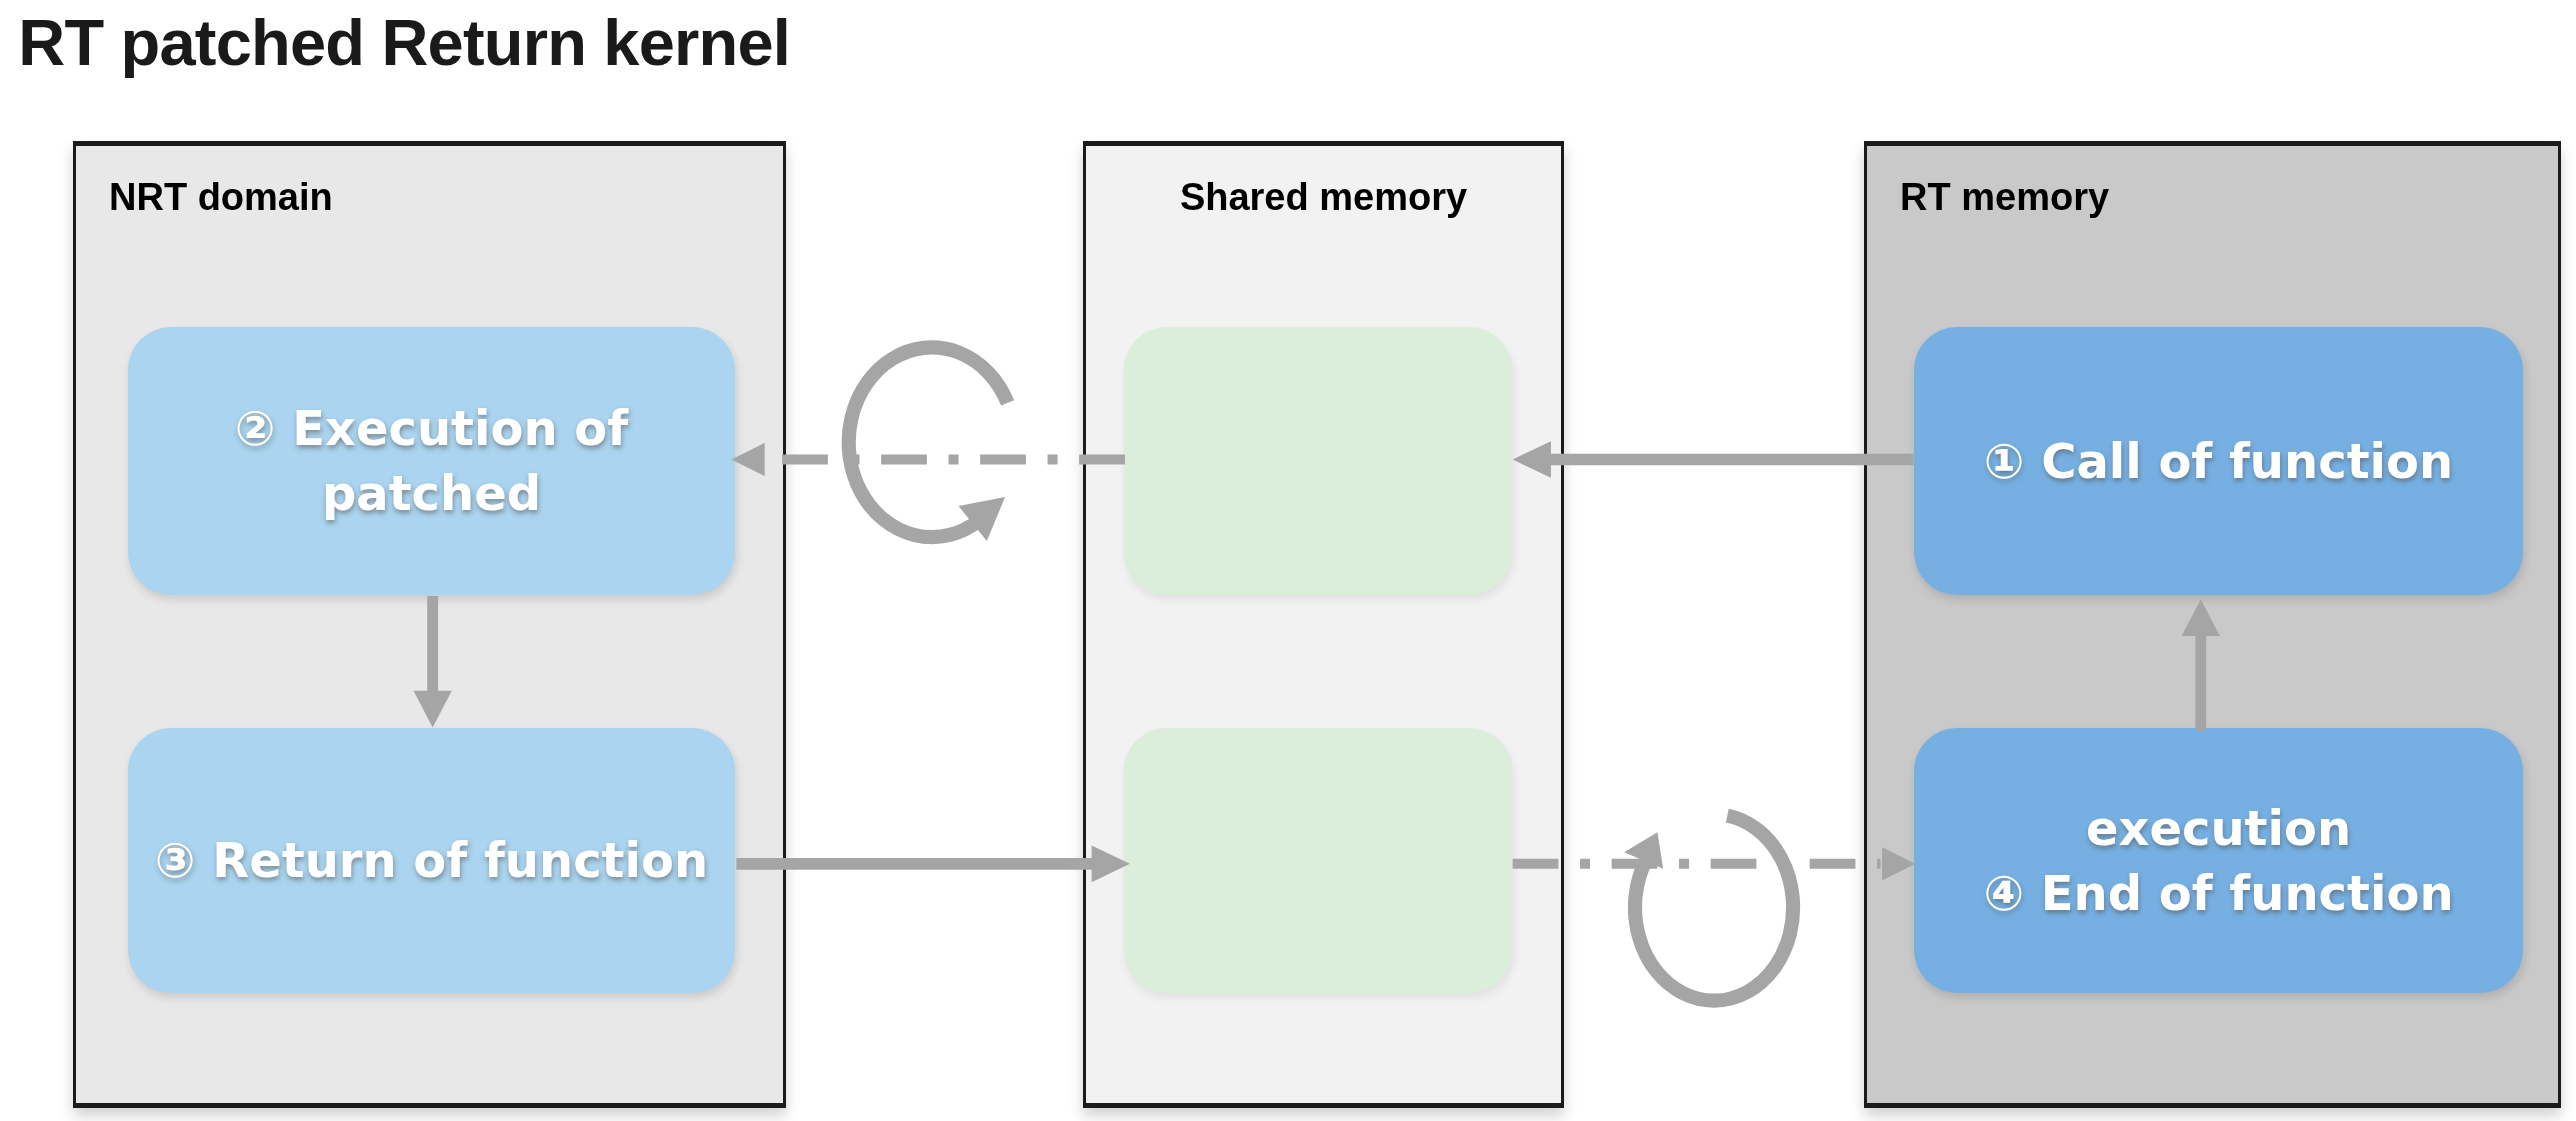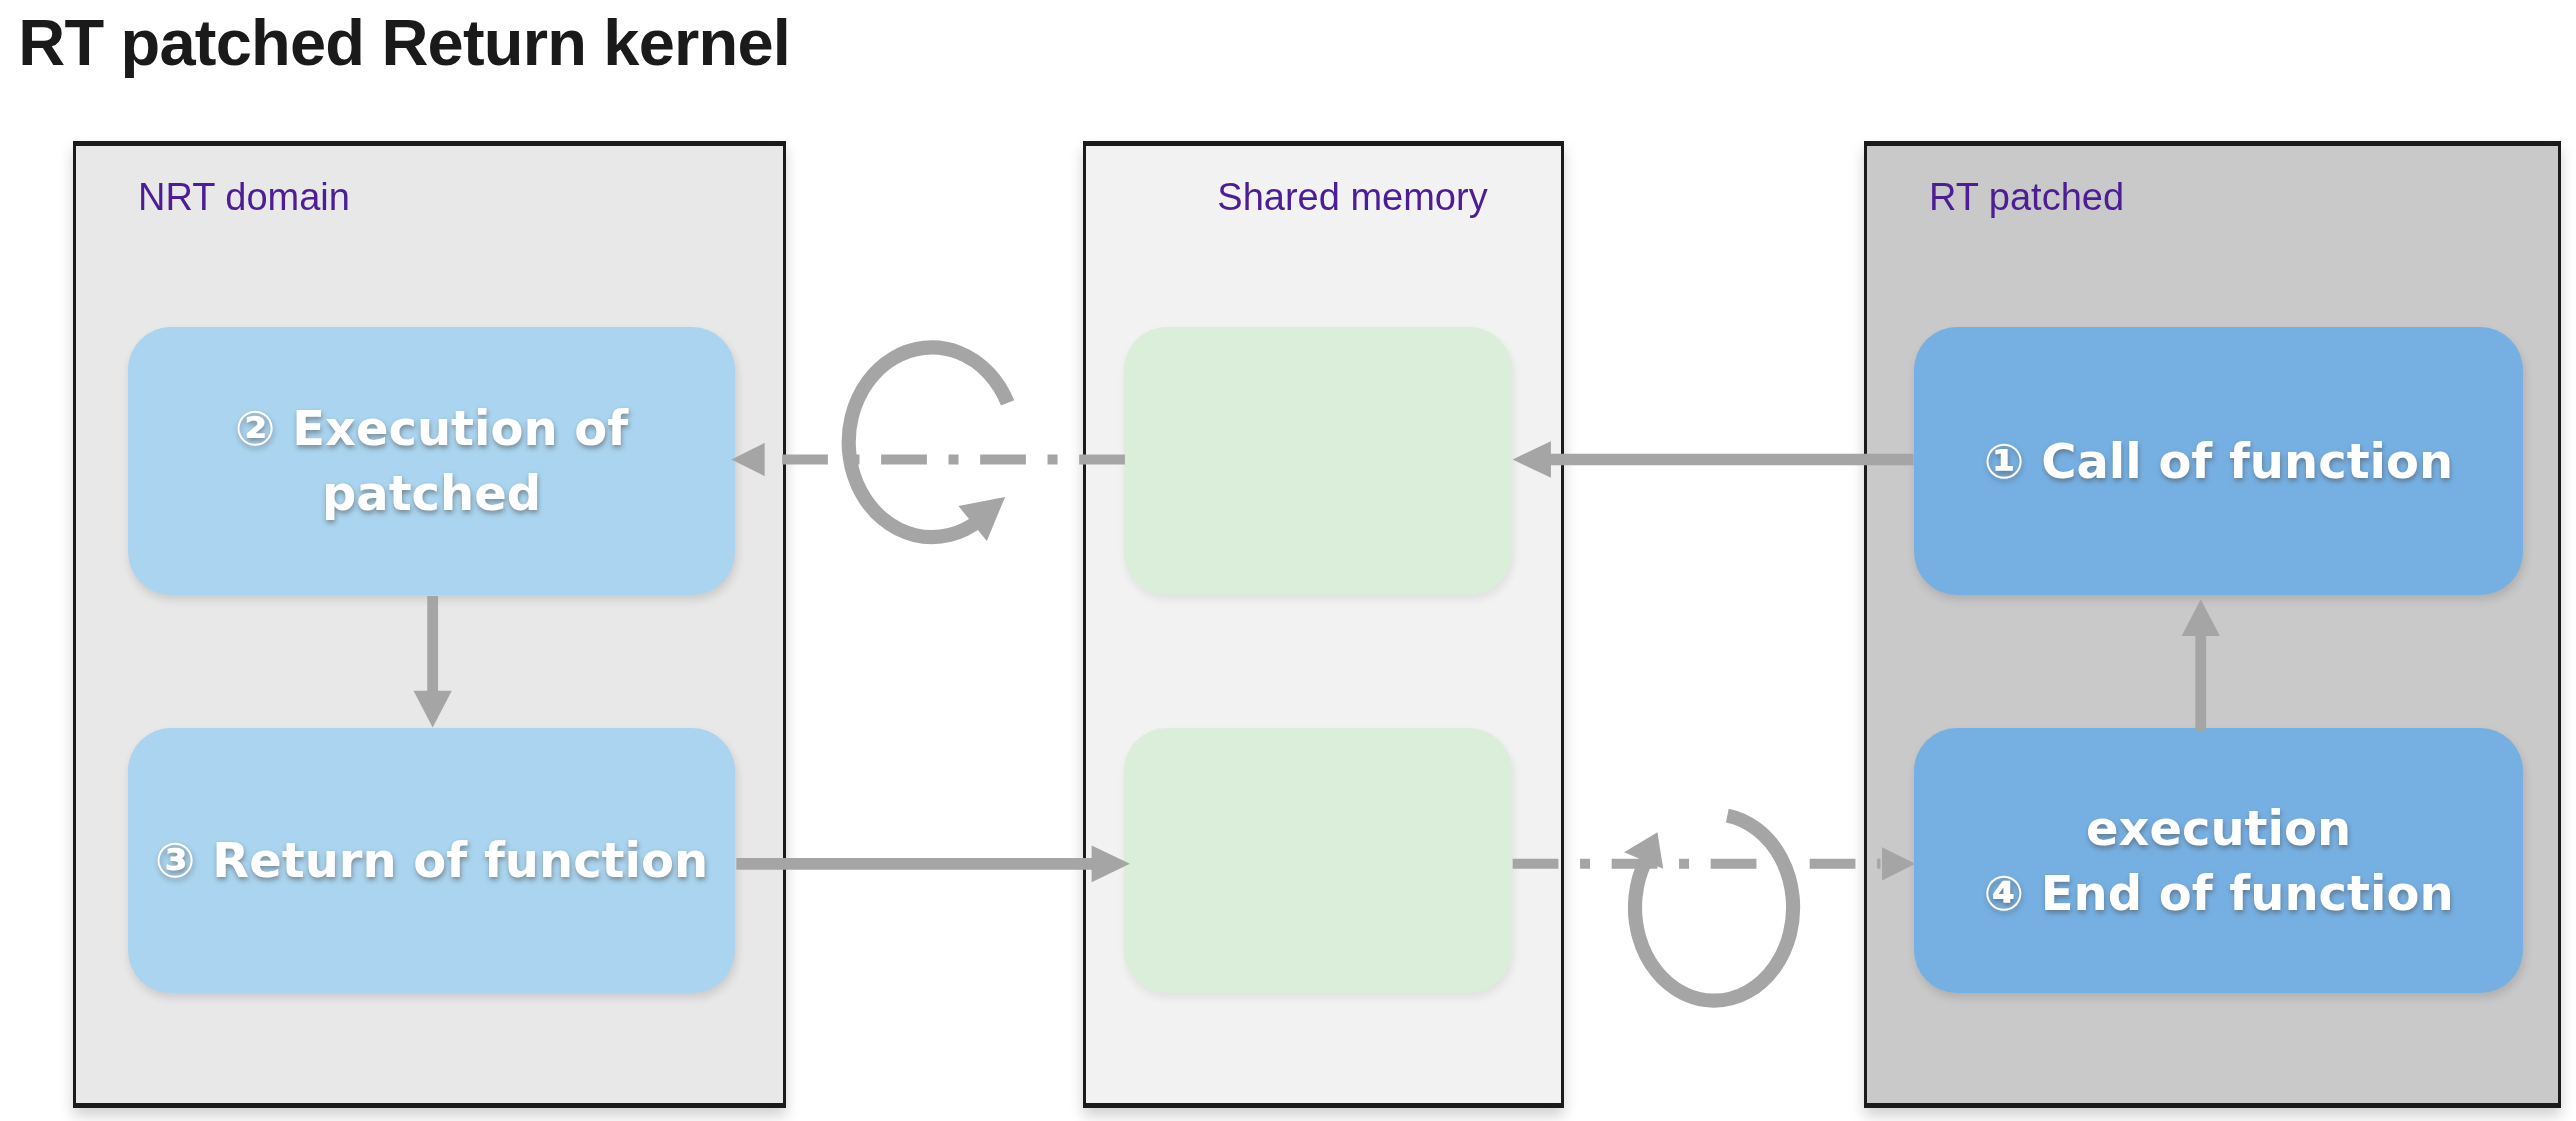--- a/index.html
+++ b/index.html
@@ -32,21 +32,21 @@
     box-sizing:border-box;
     border:3.3px solid var(--panel-border);
     border-top-width:5.8px;border-bottom-width:5.8px;
     box-shadow:0 8.3px 13.3px rgba(0,0,0,0.18);
   }
   .panel-nrt{left:73px;width:713px;background:var(--panel-nrt-bg);}
   .panel-shared{left:1083px;width:481px;background:var(--panel-shared-bg);}
   .panel-rt{left:1864px;width:697px;background:var(--panel-rt-bg);}
   .panel-label{
     position:absolute;top:30px;left:33px;
-    font-size:38px;font-weight:normal;color:#4c1d95;white-space:nowrap;margin-left:29px;
+    font-size:38px;font-weight:bold;color:#000000;white-space:nowrap;
   }
   .panel-label.centered{left:0;width:100%;text-align:center;}
   .flow-box{
     position:absolute;
     border-radius:43px;
     display:flex;flex-direction:column;justify-content:center;align-items:center;
     box-shadow:1.7px 5px 8.3px rgba(0,0,0,0.12);
   }
   .flow-box .line{
     display:block;
@@ -91,21 +91,21 @@
     </div>
   </div>
 
   <div class="panel panel-shared">
     <div class="panel-label centered">Shared memory</div>
     <div class="flow-box green row1 shared-box"></div>
     <div class="flow-box green row2 shared-box"></div>
   </div>
 
   <div class="panel panel-rt">
-    <div class="panel-label">RT patched</div>
+    <div class="panel-label">RT memory</div>
     <div class="flow-box blue-dark row1 rt-box">
       <span class="line">① Call of function</span>
       <span class="line"></span>
     </div>
     <div class="flow-box blue-dark row2 rt-box">
       <span class="line">execution</span>
       <span class="line">④ End of function</span>
     </div>
   </div>
 

